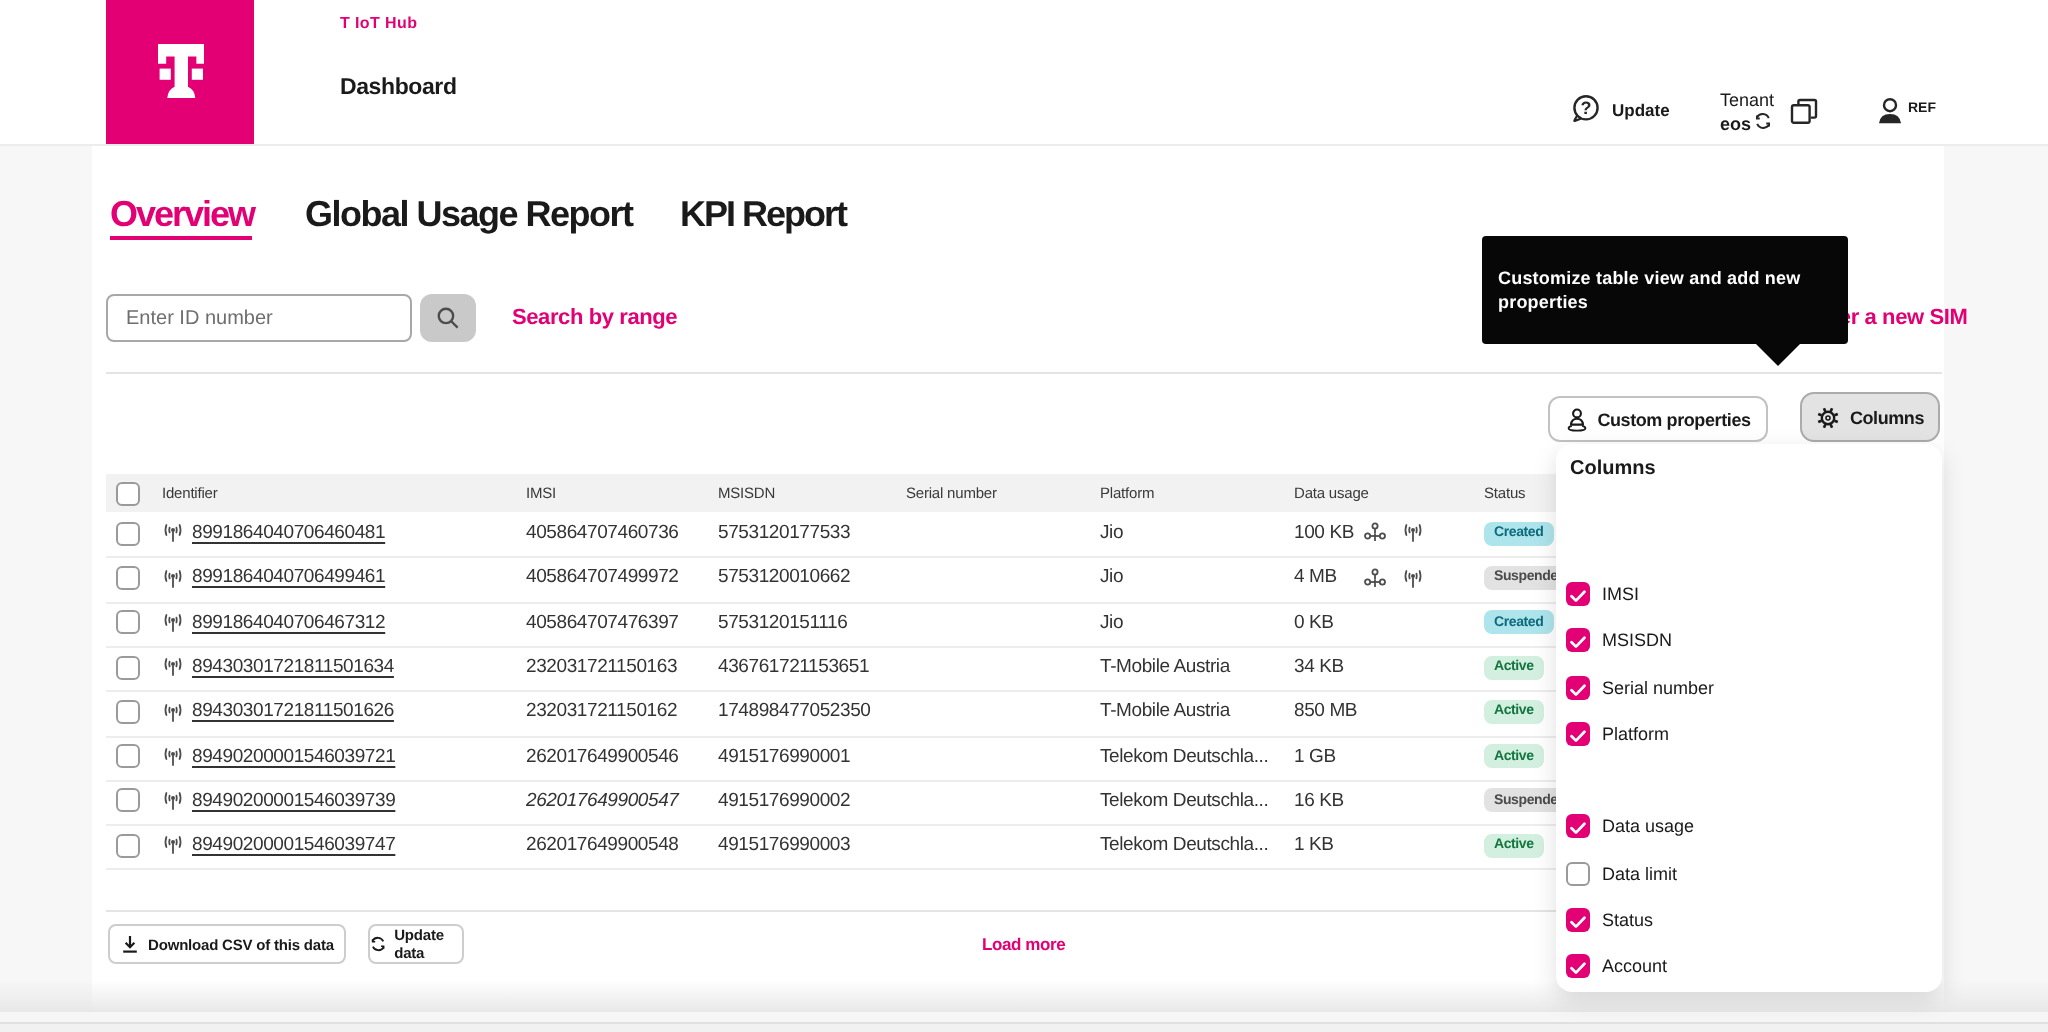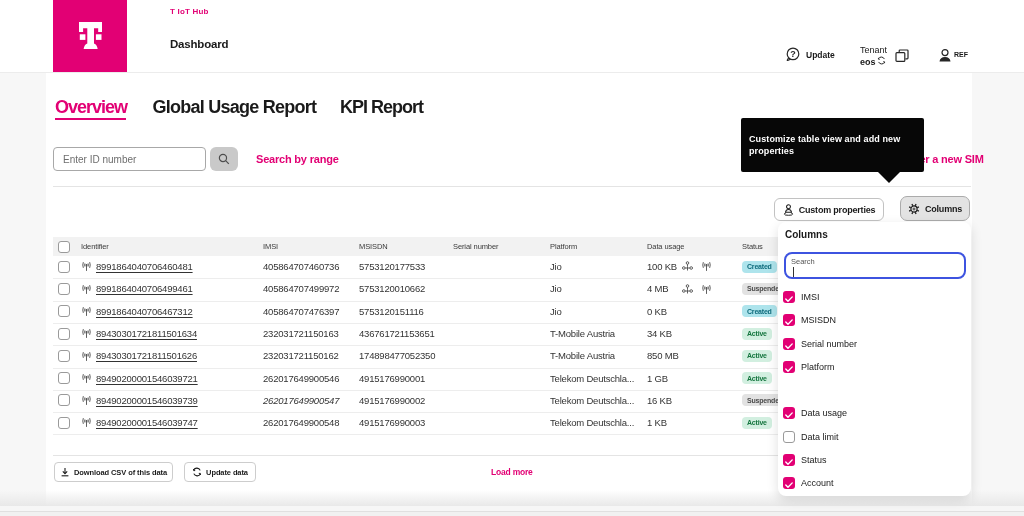--- a/index.html
+++ b/index.html
@@ -315,37 +315,33 @@
 <div id="divider2"></div>
 
 <div class="btn2" style="left:54px; width:119px;">
     <svg width="10" height="10" viewBox="0 0 10 10" fill="none" stroke="#1a1a1a" stroke-width="1.1">
 <line x1="5" y1="1" x2="5" y2="6.2"></line>
       <path d="M2.8 4.4 L5 6.6 L7.2 4.4"></path>
       <line x1="1.6" y1="8.8" x2="8.4" y2="8.8"></line>
 </svg>
     <span>Download CSV of this data</span>
   </div>
-<div class="btn2" style="left:184px; width:72px;">
+<div class="btn2" style="left:184px; width:48px;">
     <svg width="10" height="10" viewBox="0 0 10 10" fill="none" stroke="#1a1a1a" stroke-width="1.1">
 <path d="M8.2 3.4 a3.7 3.7 0 0 0 -6.6 -0.4"></path>
       <path d="M1.6 2 v1.6 h1.6" stroke-width="1"></path>
 <path d="M1.8 6.6 a3.7 3.7 0 0 0 6.6 0.4"></path>
       <path d="M8.4 8 v-1.6 h-1.6" stroke-width="1"></path>
 </svg>
     <span>Update data</span>
   </div>
 <div class="link-m" style="left:491px; top:467px; font-size:8.5px;">Load more</div>
 
 <div id="panel">
   <h3>Columns</h3>
-  <div id="panel-search">
-      <span class="lbl">Search</span>
-      <span class="caret"></span>
-    </div>
 <div class="prow" style="top:64.0px;">
       <span class="pcb on"><svg width="12" height="12" viewBox="0 0 13 13">
           <path d="M3 6.6 L5.4 9 L10 4.2" stroke="#fff" stroke-width="1.5" fill="none" stroke-linecap="round" stroke-linejoin="round"></path>
         </svg></span>
       <span class="plbl">IMSI</span>
     </div>
 <div class="prow" style="top:87.2px;">
       <span class="pcb on"><svg width="12" height="12" viewBox="0 0 13 13">
           <path d="M3 6.6 L5.4 9 L10 4.2" stroke="#fff" stroke-width="1.5" fill="none" stroke-linecap="round" stroke-linejoin="round"></path>
         </svg></span>

